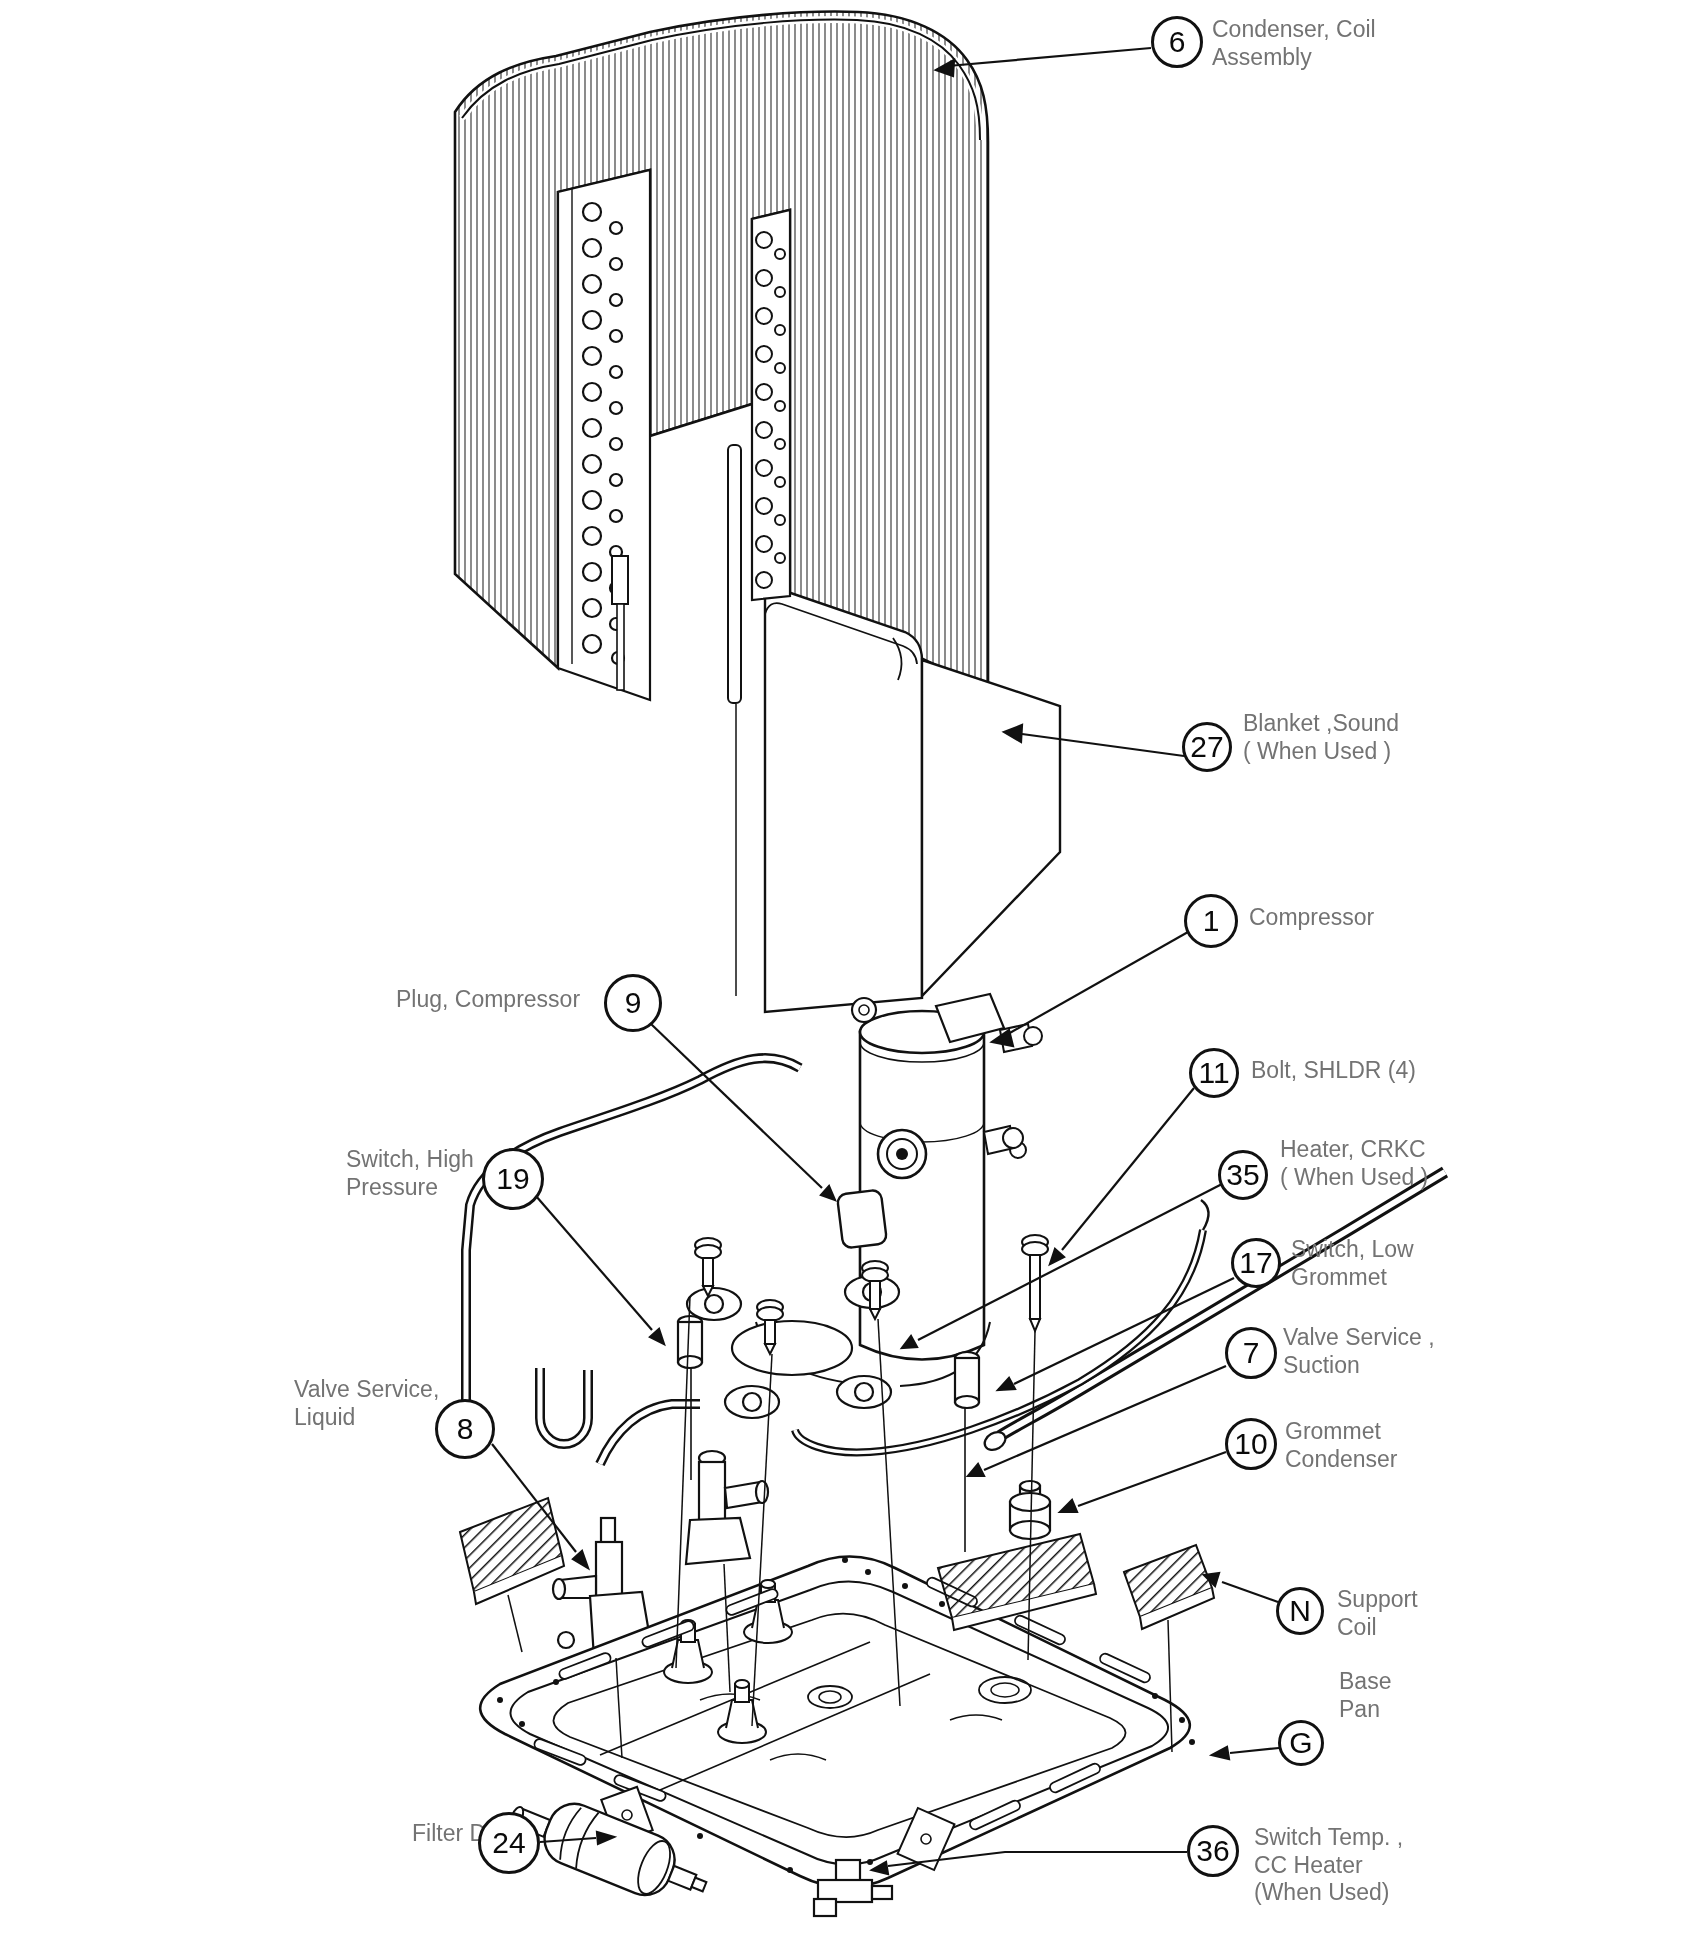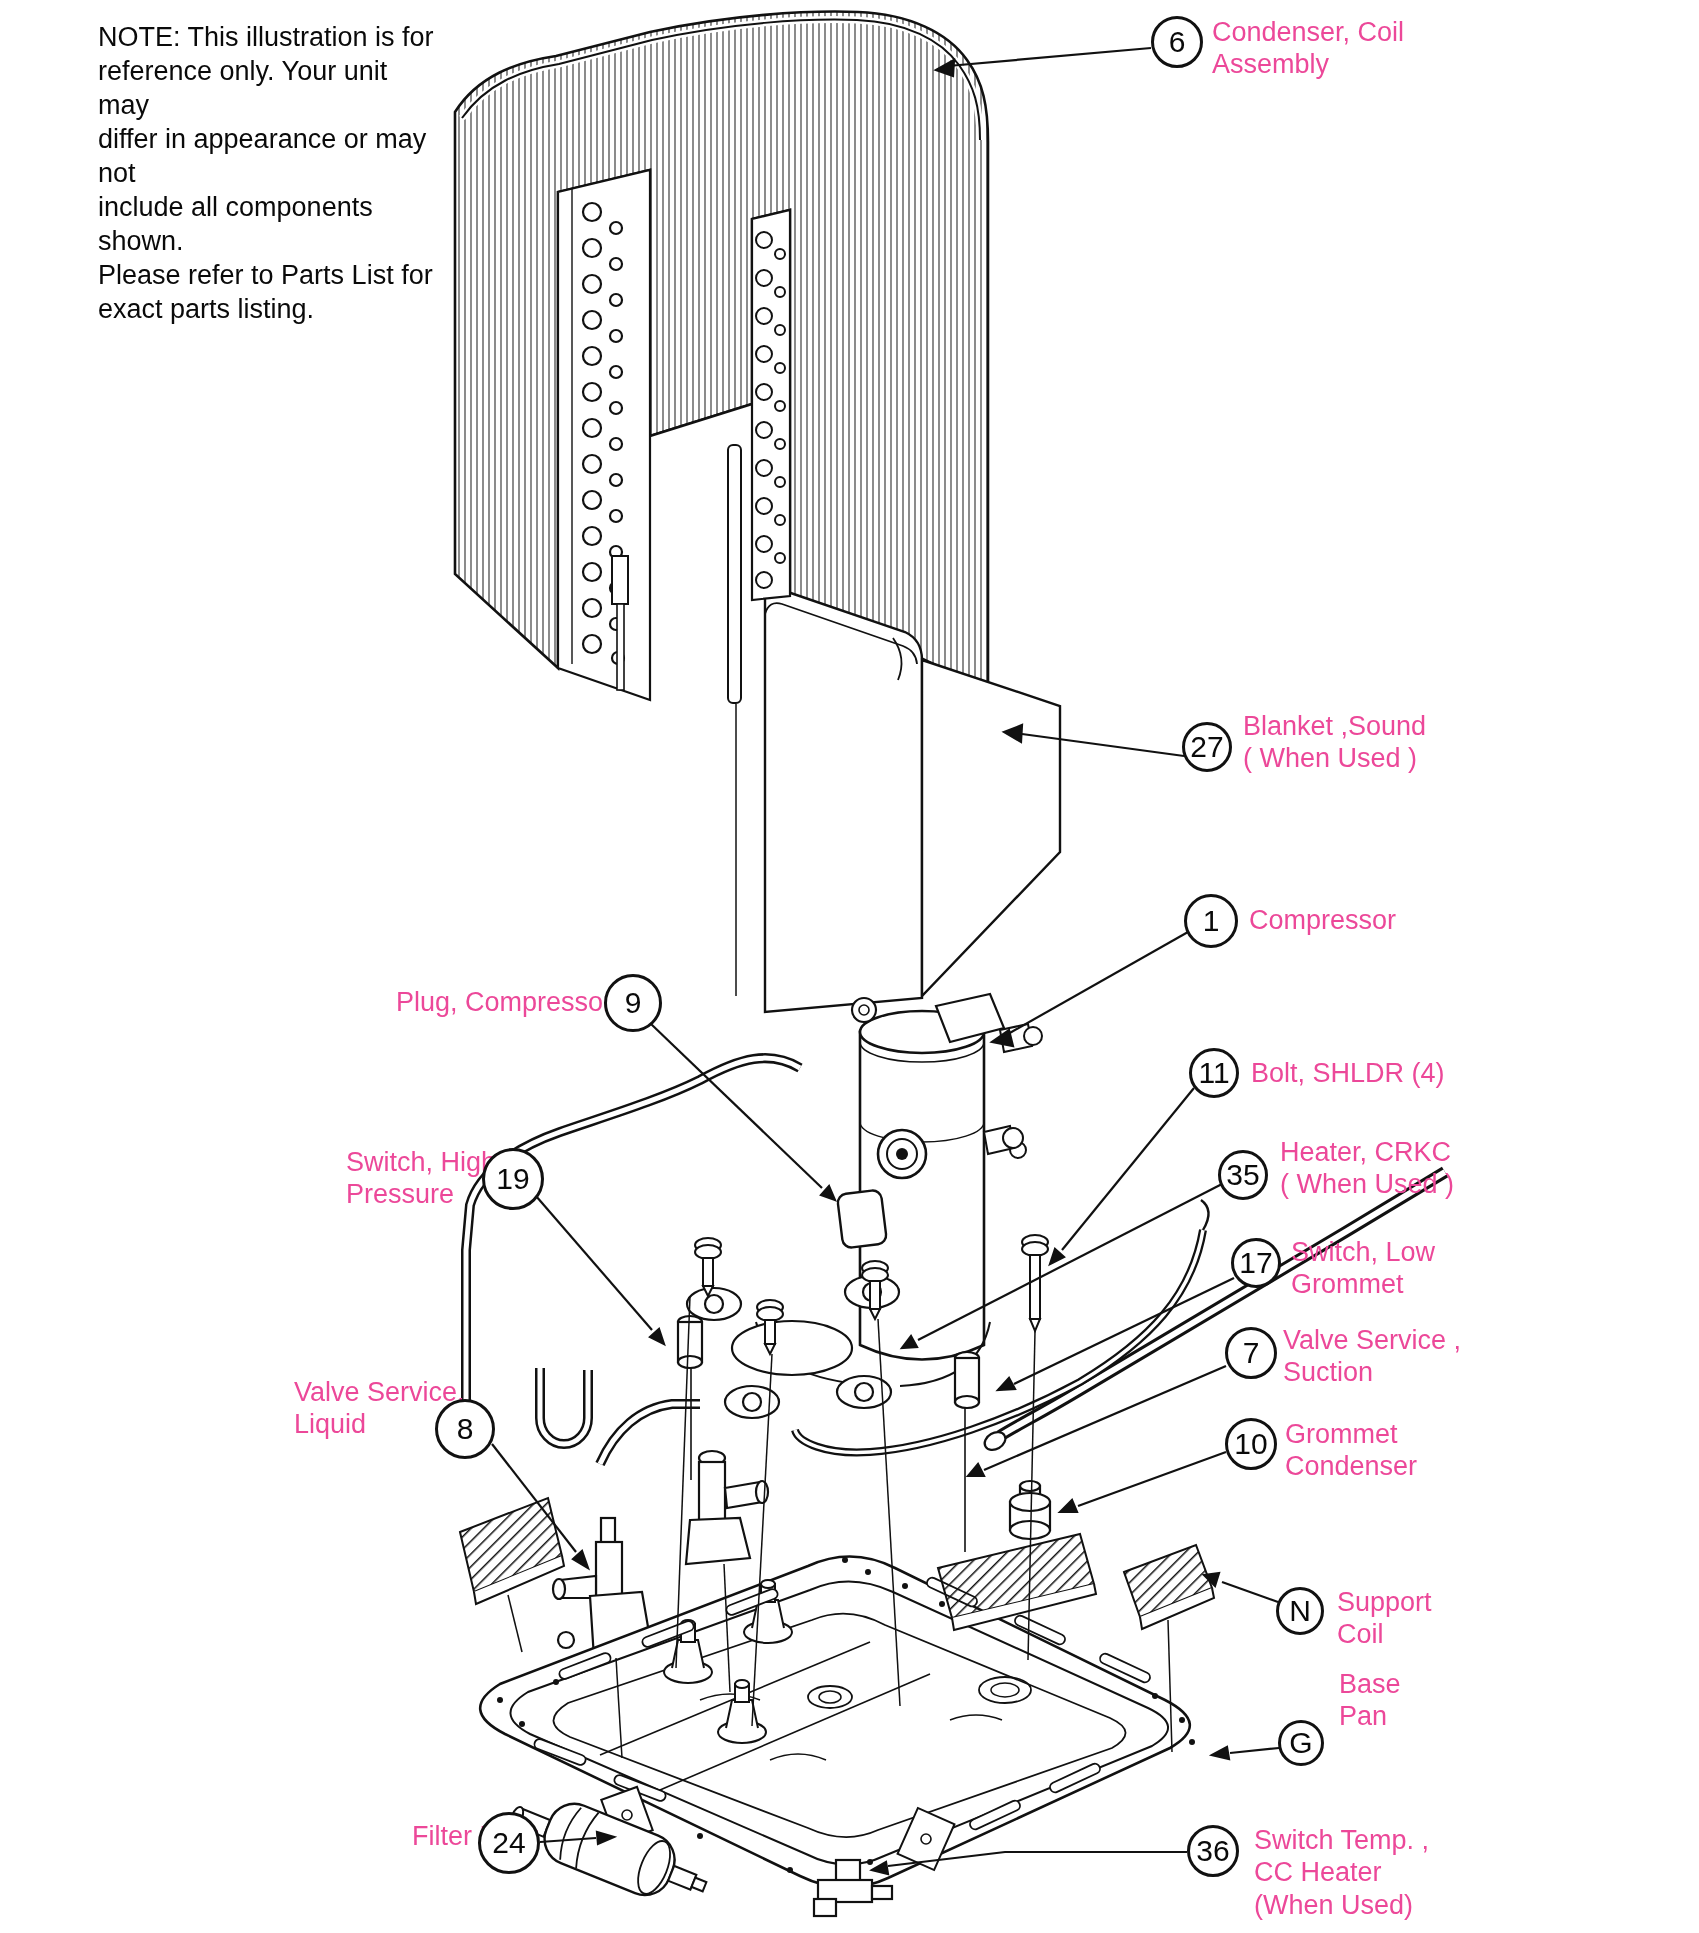--- a/index.html
+++ b/index.html
@@ -4,21 +4,21 @@
 <style>
   html,body{margin:0;padding:0;background:#fff;}
   #page{position:relative;width:1699px;height:1933px;background:#fff;overflow:hidden;
         font-family:"Liberation Sans",sans-serif;color:#111;}
   #diagram-svg{position:absolute;left:0;top:0;width:1699px;height:1933px;}
   .note{position:absolute;left:98px;top:20px;width:340px;font-size:27px;line-height:1.26;
         white-space:pre-line;color:#0a0a0a;}
   .callout{position:absolute;border:3px solid #111;border-radius:50%;display:flex;
            align-items:center;justify-content:center;font-size:30px;color:#0a0a0a;
            background:#fff;box-sizing:border-box;}
-  .lbl{position:absolute;font-size:27px;line-height:1.2;white-space:pre-line;color:#ec4899;}
+  .lbl{position:absolute;font-size:23px;line-height:1.2;white-space:pre-line;color:#737373;}
 </style>
 </head>
 <body>
 
 <div id="page">
 
 <svg id="diagram-svg" viewBox="0 0 1699 1933" xmlns="http://www.w3.org/2000/svg">
   <defs>
     <pattern id="fins" width="6" height="12" patternUnits="userSpaceOnUse">
       <path d="M3,0 V12" stroke="#2b2b2b" stroke-width="1.1"></path>
@@ -342,26 +342,20 @@
         <polygon points="1212,1755 1227,1747 1229,1759"></polygon>
     <line x1="540" y1="1842" x2="596" y2="1838"></line>
         <polygon points="614,1837 598,1844 597,1832"></polygon>
     <polyline points="1187,1852 1005,1852 888,1866" fill="none"></polyline>
         <polygon points="872,1870 886,1862 888,1874"></polygon>
     <line x1="492" y1="1444" x2="576" y2="1552"></line>
         <polygon points="588,1568 573,1559 582,1551"></polygon>
   </g>
 </svg>
 
-<div class="note">NOTE: This illustration is for
-reference only.  Your unit may
-differ in appearance or may not
-include all components shown.
-Please refer to Parts List for
-exact parts listing.</div>
 
 <div class="callout" style="left:1151px;top:16px;width:52px;height:52px;">6</div>
 <div class="lbl" style="left:1212px;top:16px;">Condenser, Coil
 Assembly</div>
 
 <div class="callout" style="left:1182px;top:722px;width:50px;height:50px;">27</div>
 <div class="lbl" style="left:1243px;top:710px;">Blanket ,Sound
 ( When Used )</div>
 
 <div class="callout" style="left:1184px;top:894px;width:54px;height:54px;">1</div>

